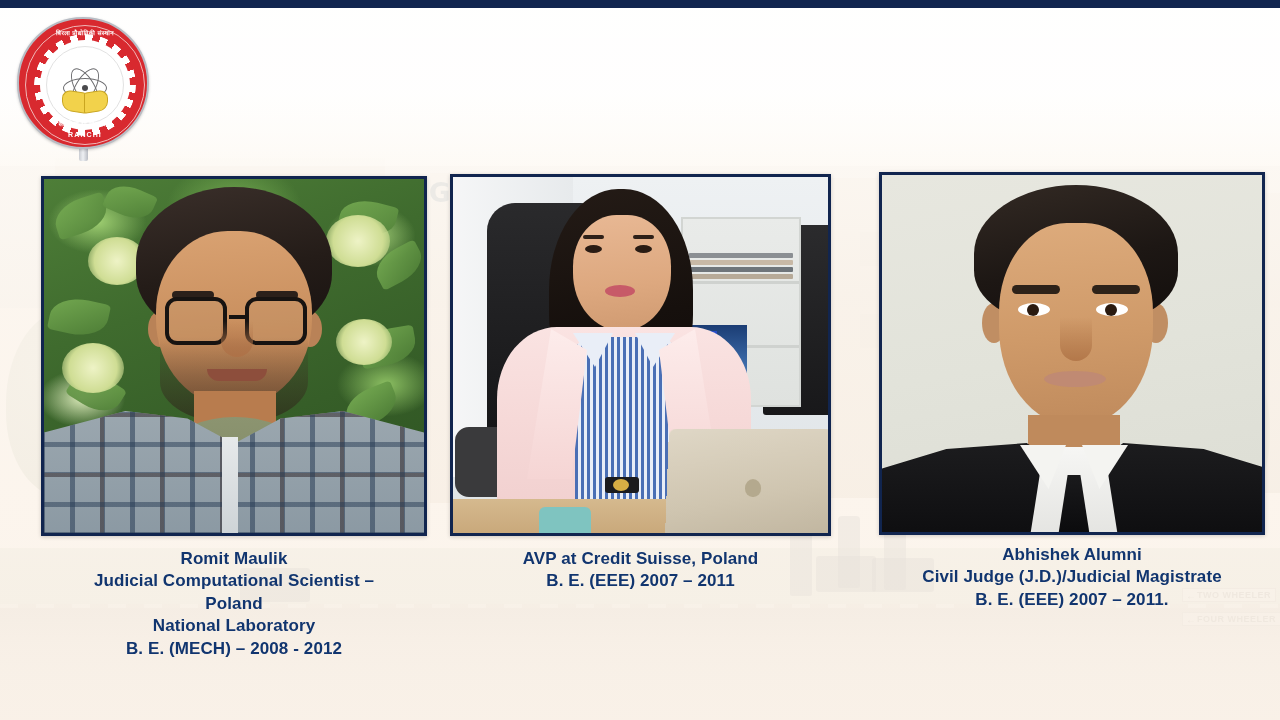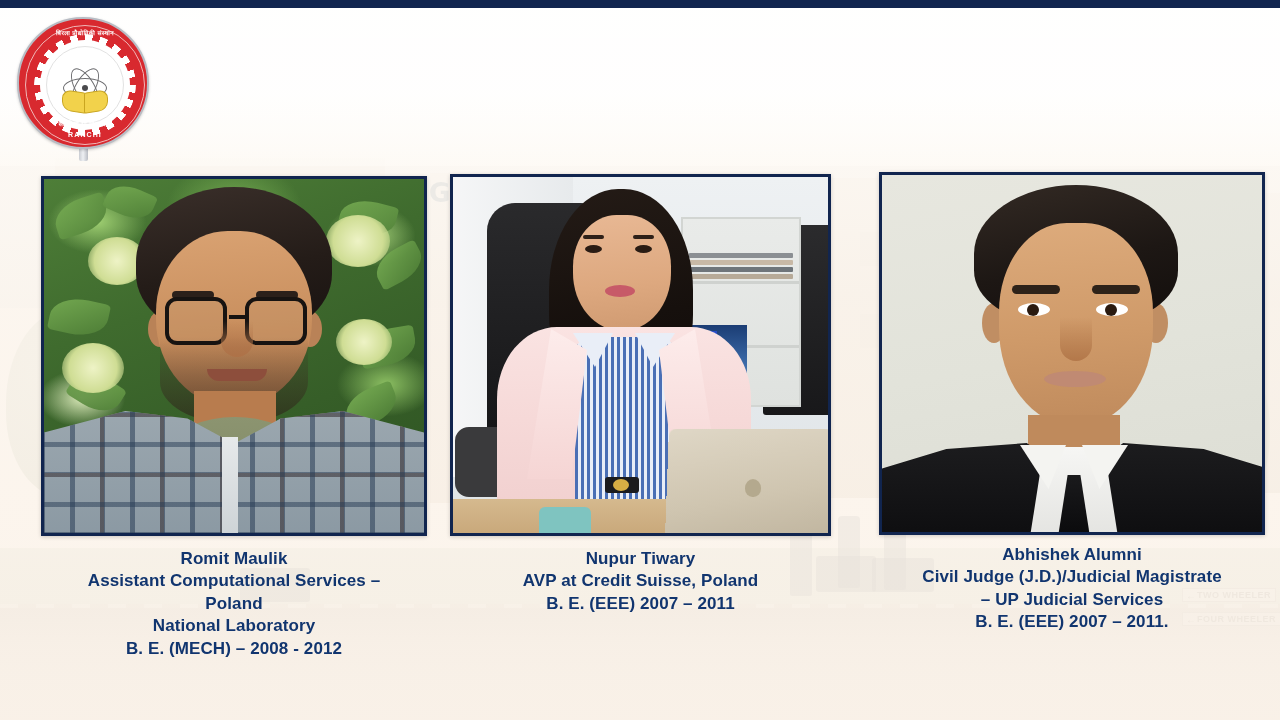--- a/index.html
+++ b/index.html
@@ -583,21 +583,21 @@
         <div class="p1-nose"></div>
         <div class="p1-mouth"></div>
         <div class="p1-neck"></div>
         <div class="p1-tee"></div>
         <div class="p1-shirt"></div>
         <div class="p1-placket"></div>
       </div>
     </div>
     <div class="caption" style="left:-20px; top:372px; width:426px;">
       <div>Romit Maulik</div>
-      <div>Assistant Computational Services  –</div>
+      <div>Judicial Computational Scientist  –</div>
       <div>Poland</div>
       <div>National Laboratory</div>
       <div>B. E. (MECH) – 2008 - 2012</div>
     </div>
   </div>
 
   <div class="card" style="left:450px; top:174px;">
     <div class="frame" style="width:381px; height:362px;">
       <div class="photo">
         <div class="p2-wall"></div>
@@ -635,21 +635,20 @@
         <div class="p2-lapel-r"></div>
         <div class="p2-desk"></div>
         <div class="p2-teal"></div>
         <div class="p2-watch"></div>
         <div class="p2-laptop">
             <div class="p2-apple"></div>
           </div>
       </div>
     </div>
     <div class="caption" style="left:-20px; top:374px; width:421px;">
-      <div>Nupur Tiwary</div>
       <div>AVP at Credit Suisse, Poland</div>
       <div>B. E. (EEE) 2007 – 2011</div>
     </div>
   </div>
 
   <div class="card" style="left:879px; top:172px;">
     <div class="frame" style="width:386px; height:363px;">
       <div class="photo">
         <div class="p3-bg"></div>
         <div class="p3-ear" style="left:100px;"></div>
@@ -670,18 +669,17 @@
         <div class="p3-suit"></div>
         <div class="p3-shirt"></div>
         <div class="p3-collar-l"></div>
         <div class="p3-collar-r"></div>
         <div class="p3-tie"></div>
       </div>
     </div>
     <div class="caption" style="left:-12px; top:372px; width:410px;">
       <div>Abhishek Alumni</div>
       <div>Civil Judge (J.D.)/Judicial Magistrate</div>
-      <div>– UP Judicial Services</div>
       <div>B. E. (EEE) 2007 – 2011.</div>
     </div>
   </div>
 
 </div>
 
 </body></html>

